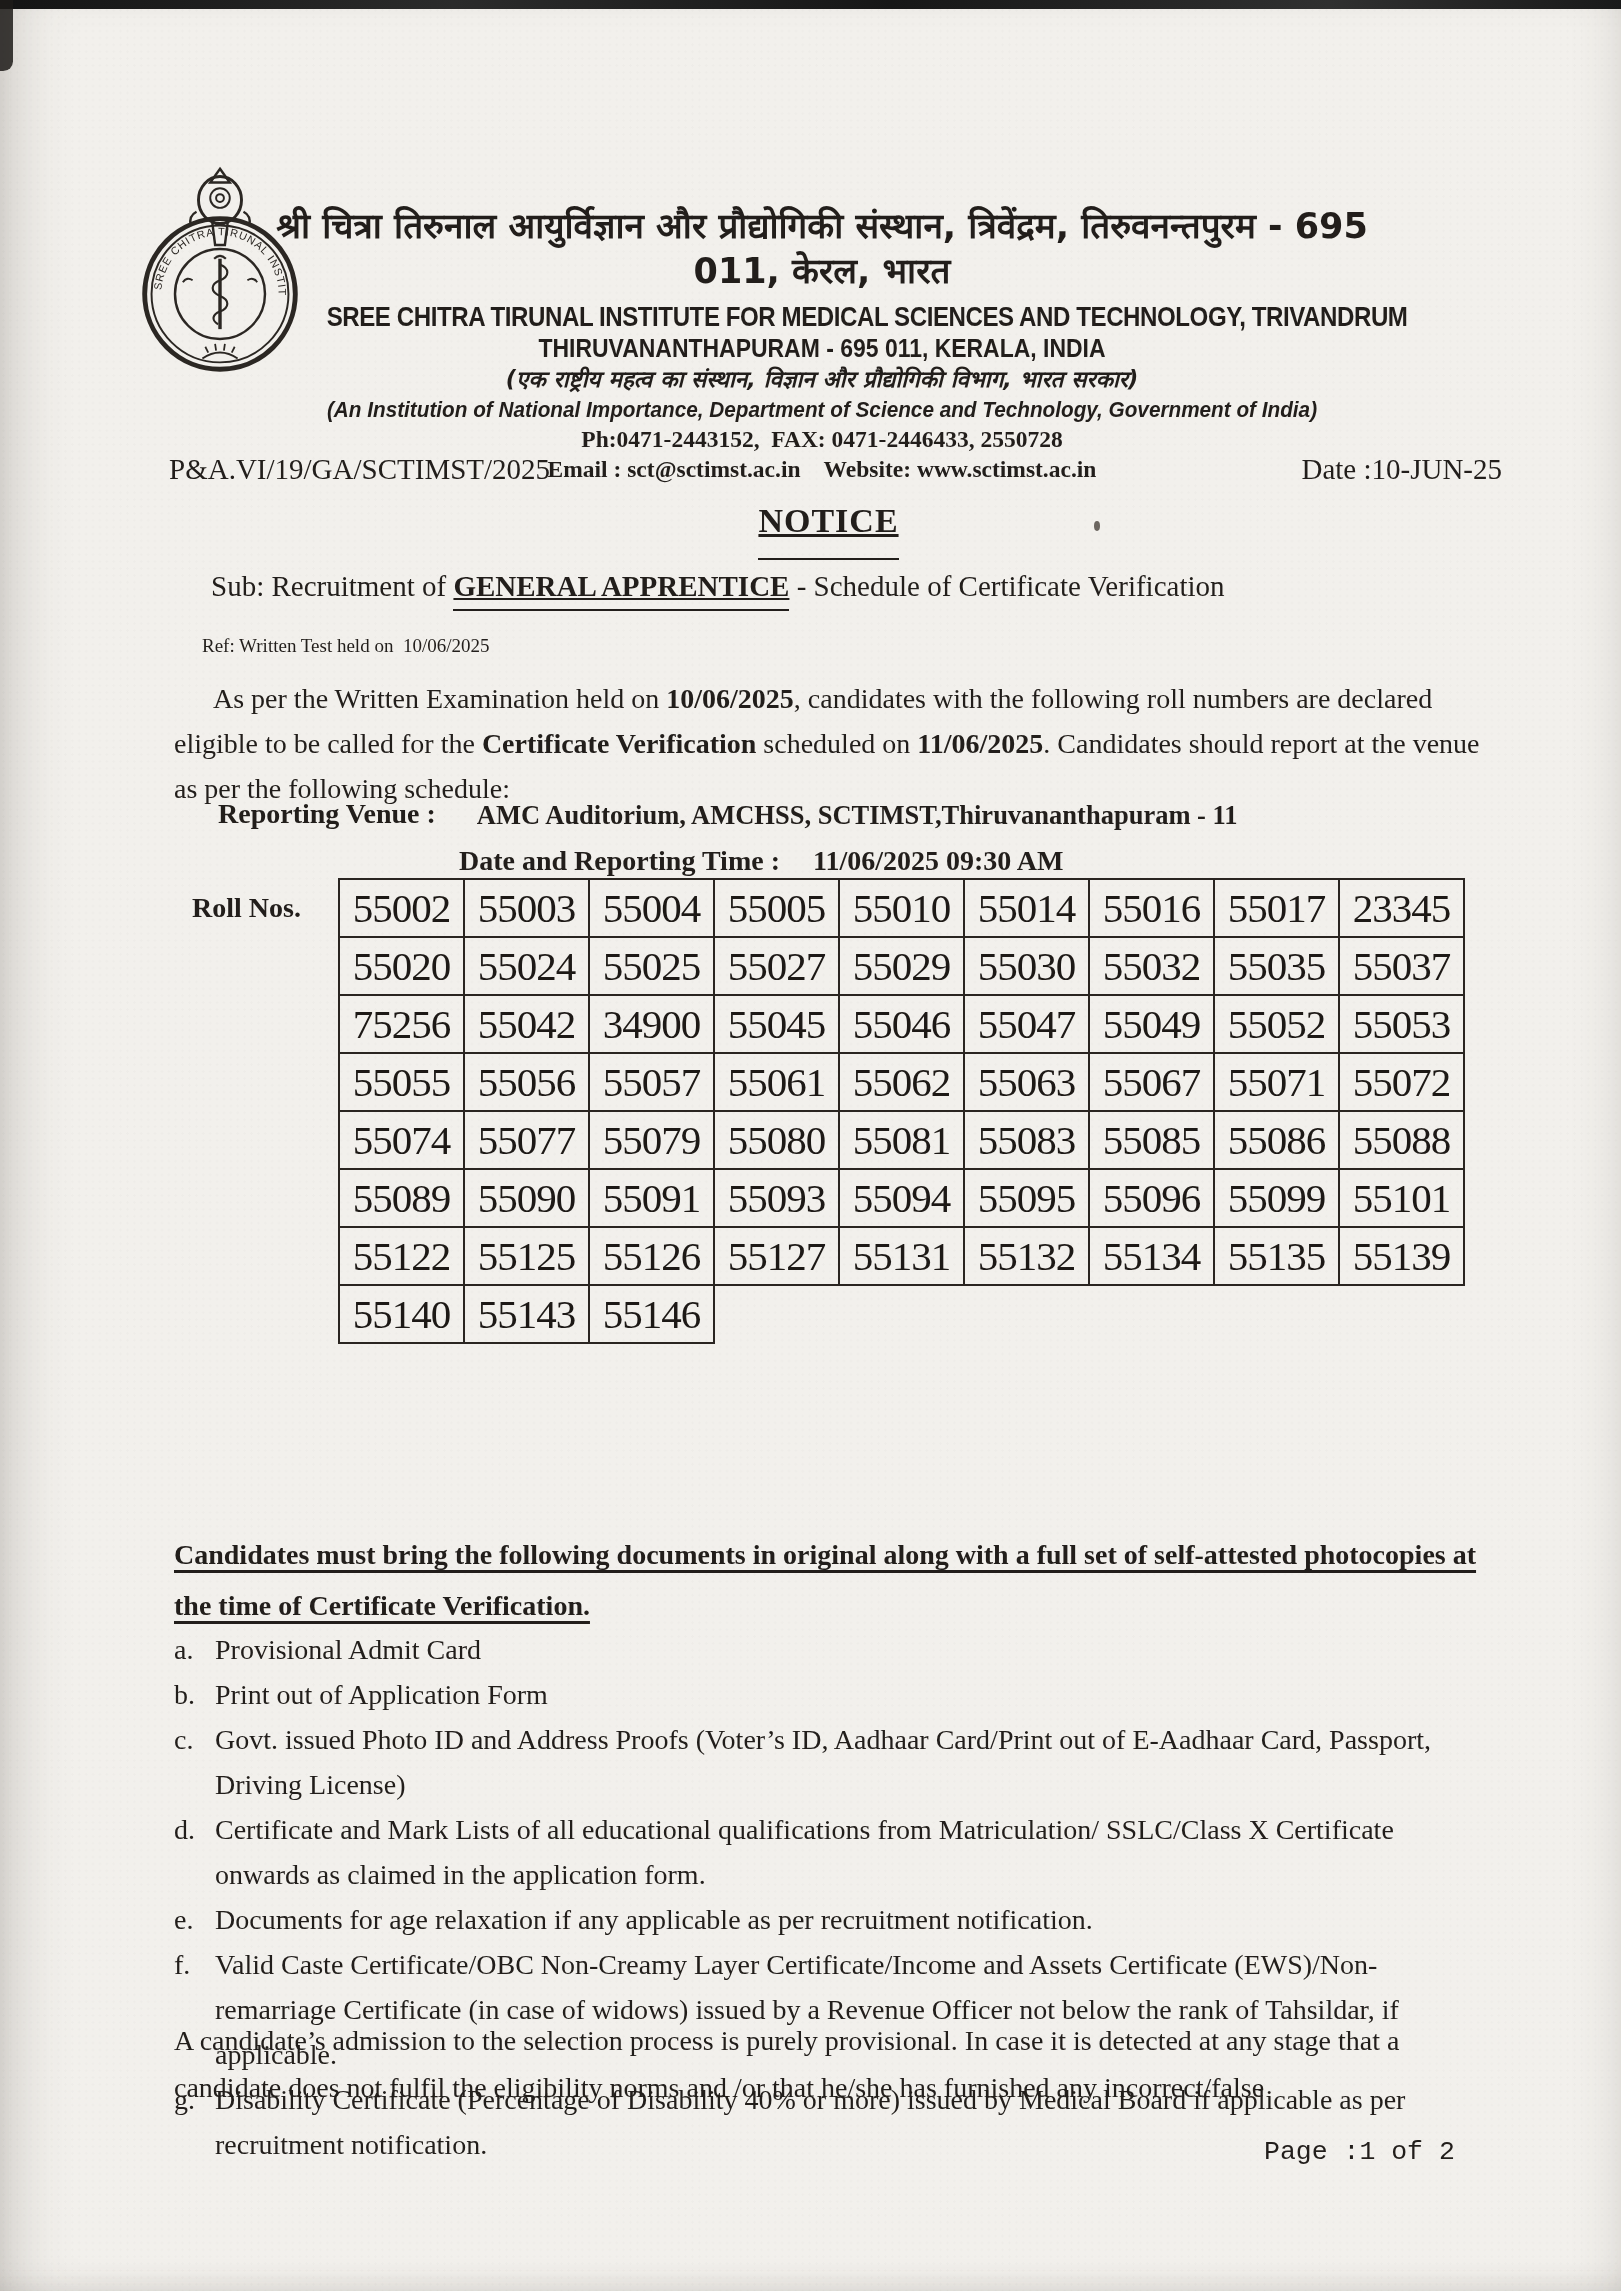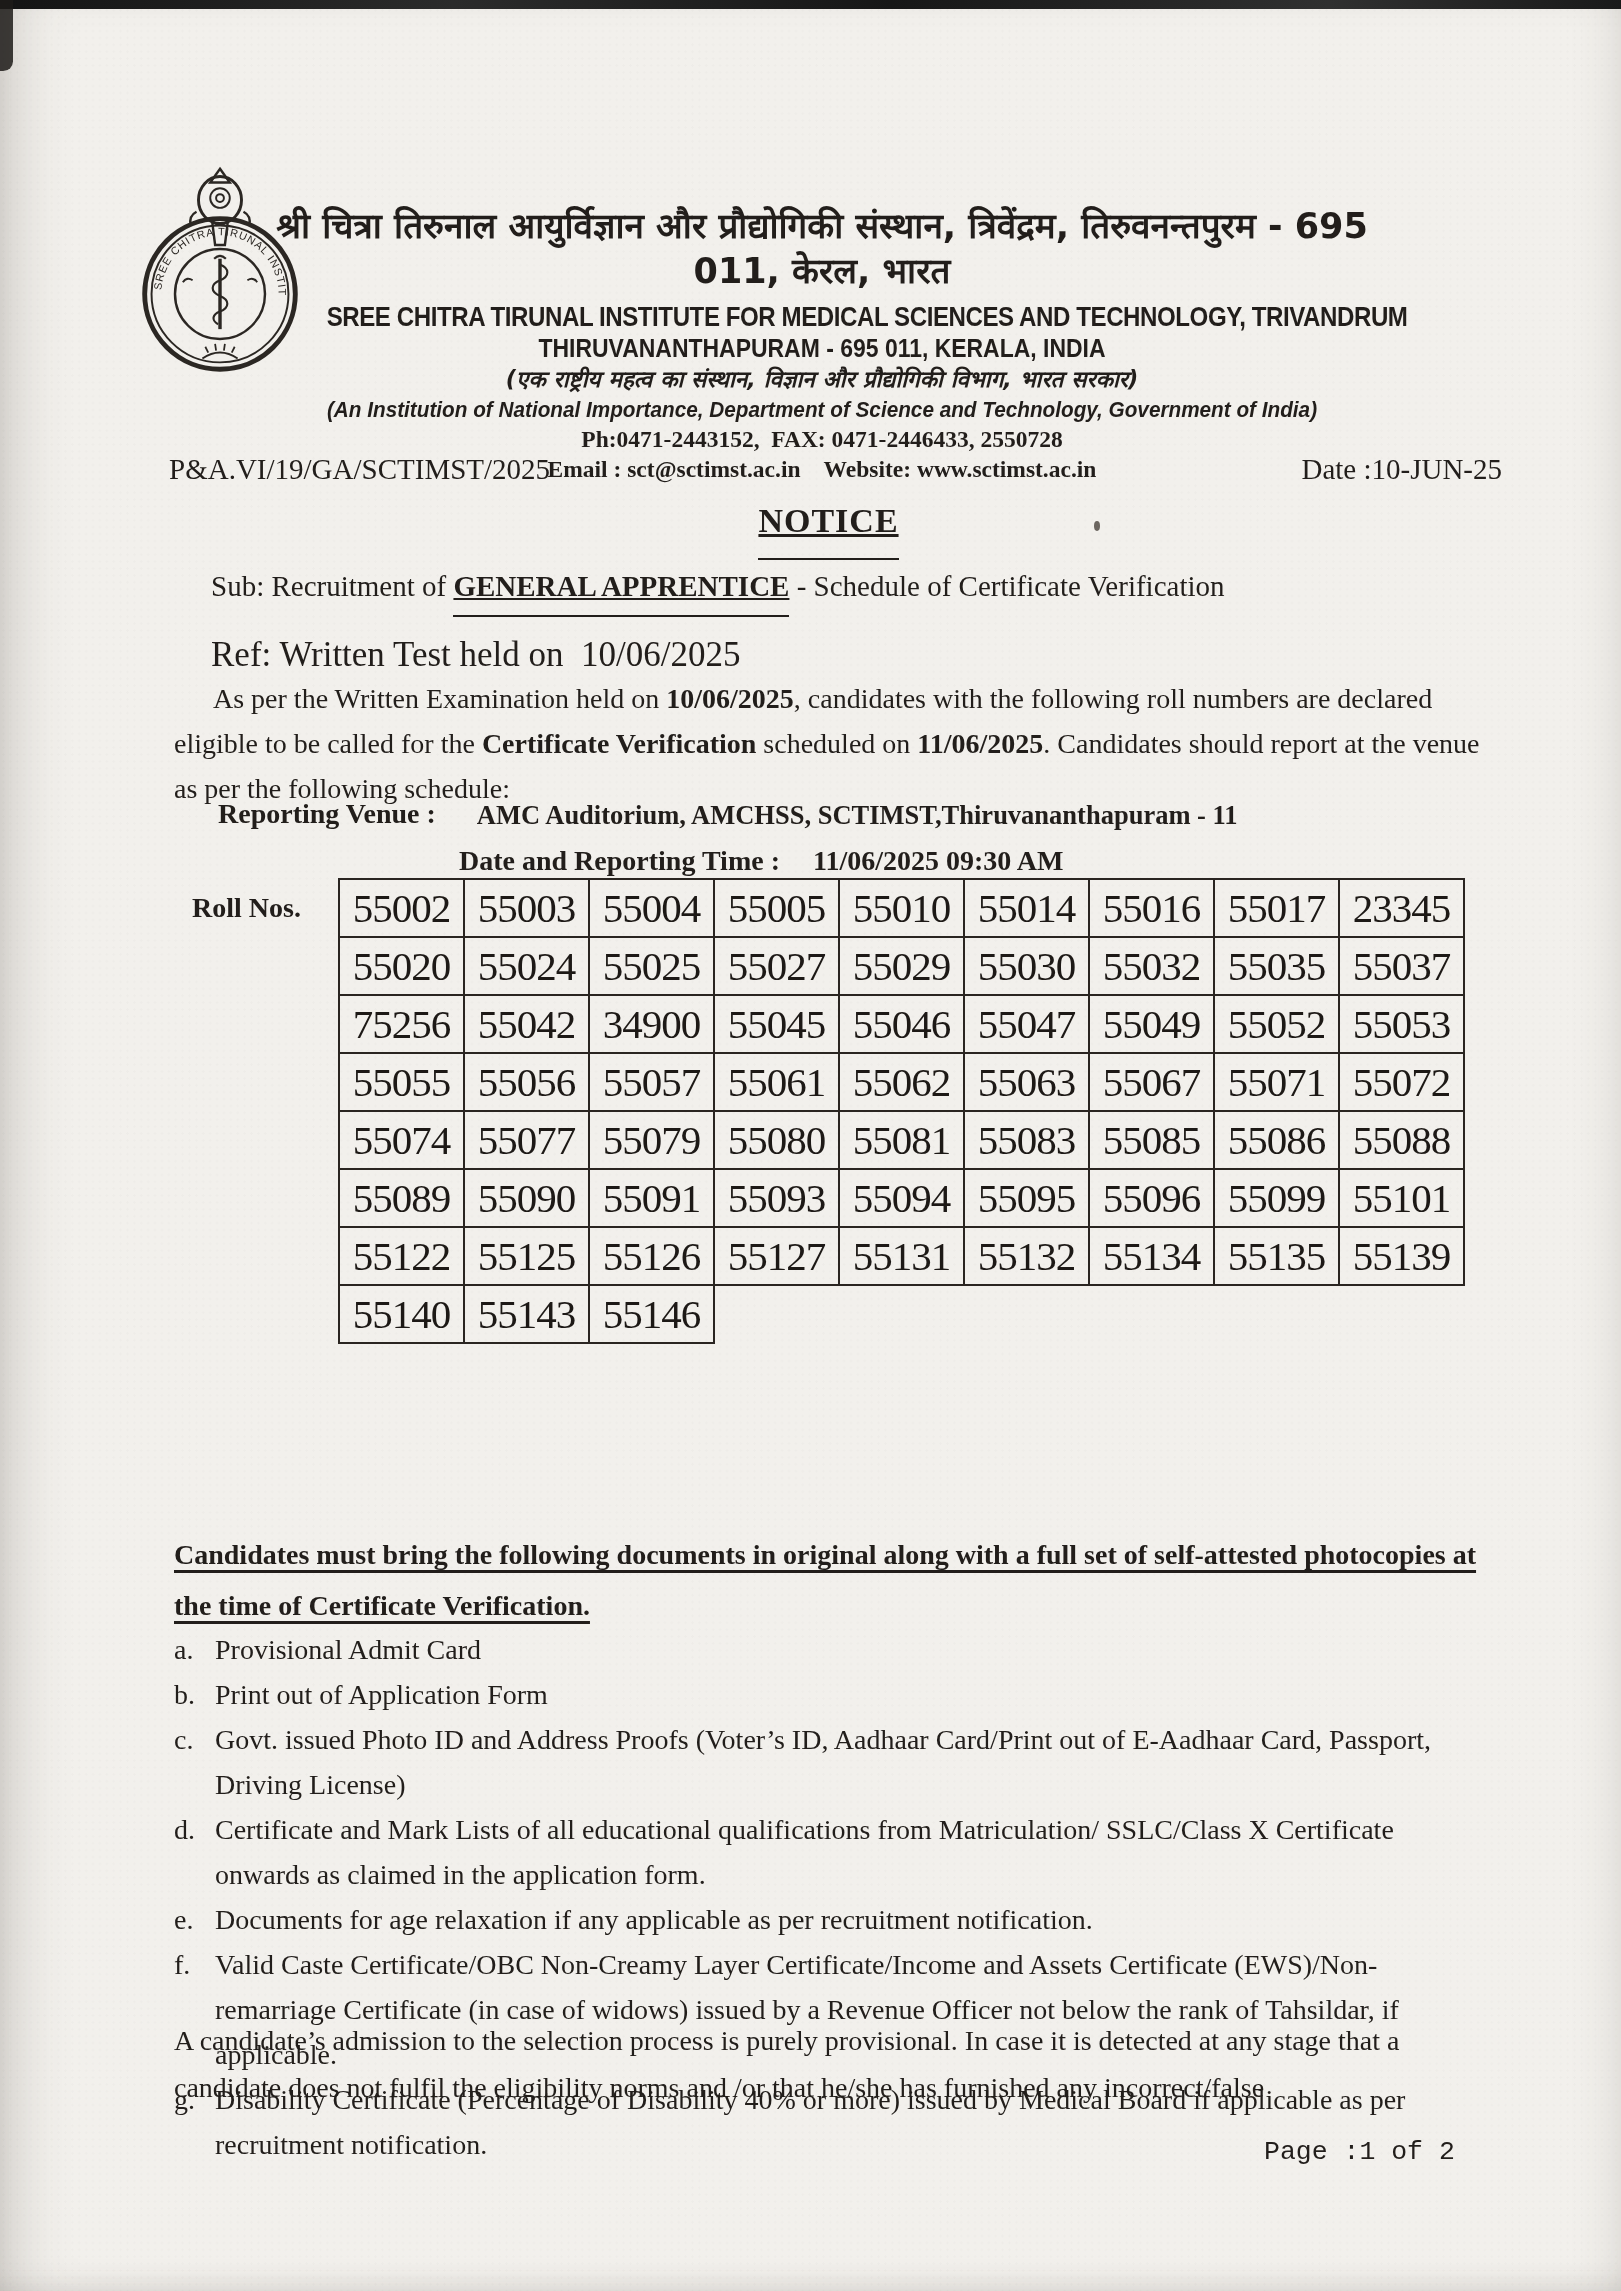--- a/index.html
+++ b/index.html
@@ -25,22 +25,22 @@
   .hdr .hi2{font-size:22.5px;font-weight:bold;font-style:italic;line-height:31px;font-family:"DejaVu Sans",sans-serif;}
   .hdr .en3{font-size:21.6px;font-weight:bold;font-style:italic;font-family:"Liberation Sans",sans-serif;transform:scaleX(.96);transform-origin:50% 50%;line-height:29px;white-space:nowrap;}
   .hdr .ph,.hdr .em{font-size:23.5px;font-weight:bold;line-height:30px;white-space:pre;}
 
   .meta{position:absolute;left:149px;top:453px;width:1333px;display:flex;justify-content:space-between;font-size:29px;margin-left:20px;}
   .title-wrap{position:absolute;left:174px;top:502px;width:1309px;text-align:center;}
   .title{display:inline-block;font-size:34px;font-weight:bold;letter-spacing:1px;
     text-decoration:underline;border-bottom:2.9px solid #221e1b;padding-bottom:18px;}
 
   .subline{position:absolute;left:211px;top:570px;font-size:29px;}
-  .subline b{text-decoration:underline;border-bottom:2.9px solid #221e1b;padding-bottom:13px;}
-  .refline{position:absolute;left:211px;top:635px;font-size:35px;white-space:pre;}
+  .subline b{text-decoration:underline;border-bottom:2.9px solid #221e1b;padding-bottom:7px;}
+  .refline{position:absolute;left:202px;top:635px;font-size:19px;white-space:pre;}
 
   .para{position:absolute;left:174px;top:676px;width:1323px;font-size:28px;line-height:45px;}
   .para .indent{text-indent:39px;}
 
   .venue{position:absolute;left:218px;top:798px;font-size:28px;font-weight:bold;display:flex;gap:41px;}
   .venue .val{font-size:26.5px;padding-top:2px;}
   .dtime{position:absolute;left:459px;top:845px;font-size:28px;font-weight:bold;display:flex;gap:33px;}
   .roll-label{position:absolute;left:192px;top:892px;font-size:28px;font-weight:bold;}
 
   table.rolls{position:absolute;left:338px;top:878px;border-collapse:collapse;}

